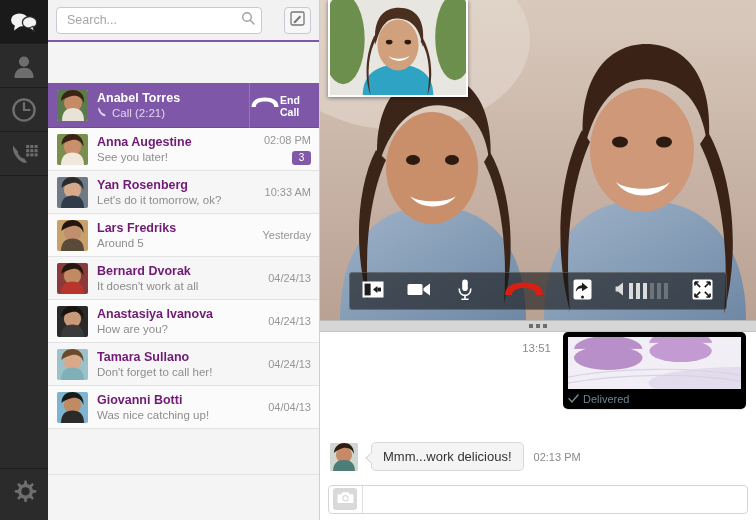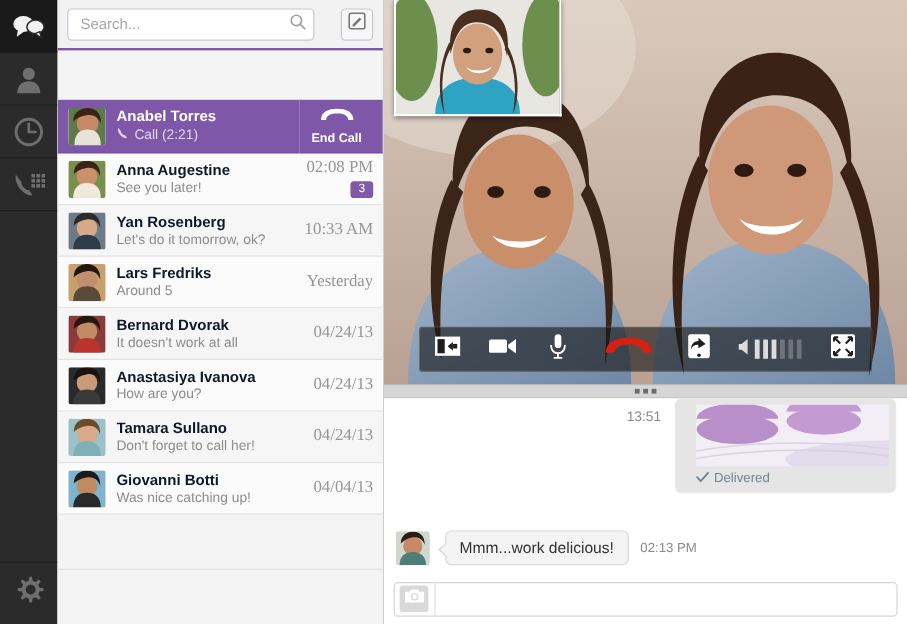--- a/index.html
+++ b/index.html
@@ -59,38 +59,38 @@
   }
   .row.alt { background: #f6f6f6; }
   .row.active { background: #7e57a8; border-bottom: 1px solid #6f4c96; height: 45px; }
   .avatar {
     width: 31px; height: 31px; flex: 0 0 31px; border-radius: 2px;
     background: #cdcdcd; overflow: hidden; position: relative;
   }
   .avatar svg { display: block; width: 100%; height: 100%; }
   .row-mid { flex: 1 1 auto; min-width: 0; padding-left: 9px; }
   .row-name {
-    font-size: 12.5px; font-weight: bold; color: #0f172a;
+    font-size: 12.5px; font-weight: bold; color: #701a75;
     white-space: nowrap; overflow: hidden; text-overflow: ellipsis; line-height: 15px;
   }
   .row-sub {
     font-size: 11.5px; color: #8d8d8d; line-height: 14px;
     white-space: nowrap; overflow: hidden; text-overflow: ellipsis;
   }
   .row.active .row-name { color: #ffffff; }
   .row.active .row-sub { color: #e2d5ef; display: flex; align-items: center; gap: 4px; text-align: center; }
   .row-right { flex: 0 0 auto; text-align: right; padding-left: 6px; }
-  .row-time { font-size: 14px; color: #969696; line-height: 14px; white-space: nowrap; font-family: Liberation Serif, serif; }
+  .row-time { font-size: 11px; color: #969696; line-height: 14px; white-space: nowrap; }
   .badge {
     display: inline-block; min-width: 19px; height: 14px; line-height: 14px;
     background: #8159a8; color: #fff; border-radius: 3px; font-size: 10px;
     text-align: center; padding: 0 4px; margin-top: 2px;
   }
   .endcall {
-    display: flex; flex-direction: column; align-items: center; justify-content: center;
+    display: flex; flex-direction: row; align-items: center; justify-content: center;
     width: 62px; border-left: 1px solid #9574bb; height: 45px; cursor: pointer;
   }
   .endcall-label { font-size: 10.5px; font-weight: bold; color: #fff; line-height: 12px; margin-top: 1px; }
   .list-empty { flex: 1 1 auto; background: #f4f4f4; border-top: 1px solid #e2e2e2; }
 
   
   .rightcol { flex: 1 1 auto; height: 520px; display: flex; flex-direction: column; position: relative; background: #fff; }
 
   
   .video {
@@ -122,22 +122,23 @@
     height: 12px; background: #d6d6d6; border-top: 1px solid #b9b9b9;
     border-bottom: 1px solid #c4c4c4;
     display: flex; align-items: center; justify-content: center; gap: 3px; cursor: row-resize;
   }
   .dot { width: 4px; height: 4px; background: #6d6d6d; }
 
   
   .chat { flex: 1 1 auto; background: #fff; position: relative; overflow: hidden; }
   .msg-out { position: absolute; right: 10px; top: 0px; width: 183px; }
   .bubble-out {
-    background: #e5e5e5; border-radius: 5px; padding: 5px 5px 4px 17px;
+    background: #000000; border-radius: 5px; padding: 5px 5px 4px 5px;
     box-shadow: 0 1px 1px rgba(0,0,0,.10);
+    text-decoration: underline;
   }
   .bubble-img { width: 100%; height: 52px; overflow: hidden; background: #e9e4f1; display: block; }
   .bubble-img svg { display: block; width: 100%; height: 100%; }
   .delivered { font-size: 11px; color: #6e8691; padding-top: 4px; display: flex; align-items: center; gap: 4px; }
   .msg-out-time { position: absolute; right: 205px; top: 10px; font-size: 11.5px; color: #8a8a8a; white-space: nowrap; }
 
   .msg-in { position: absolute; left: 10px; top: 110px; display: flex; align-items: center; gap: 0; }
   .msg-in .avatar { width: 28px; height: 28px; flex: 0 0 28px; }
   .bubble-in {
     position: relative; margin-left: 13px; background: #f4f4f4;

